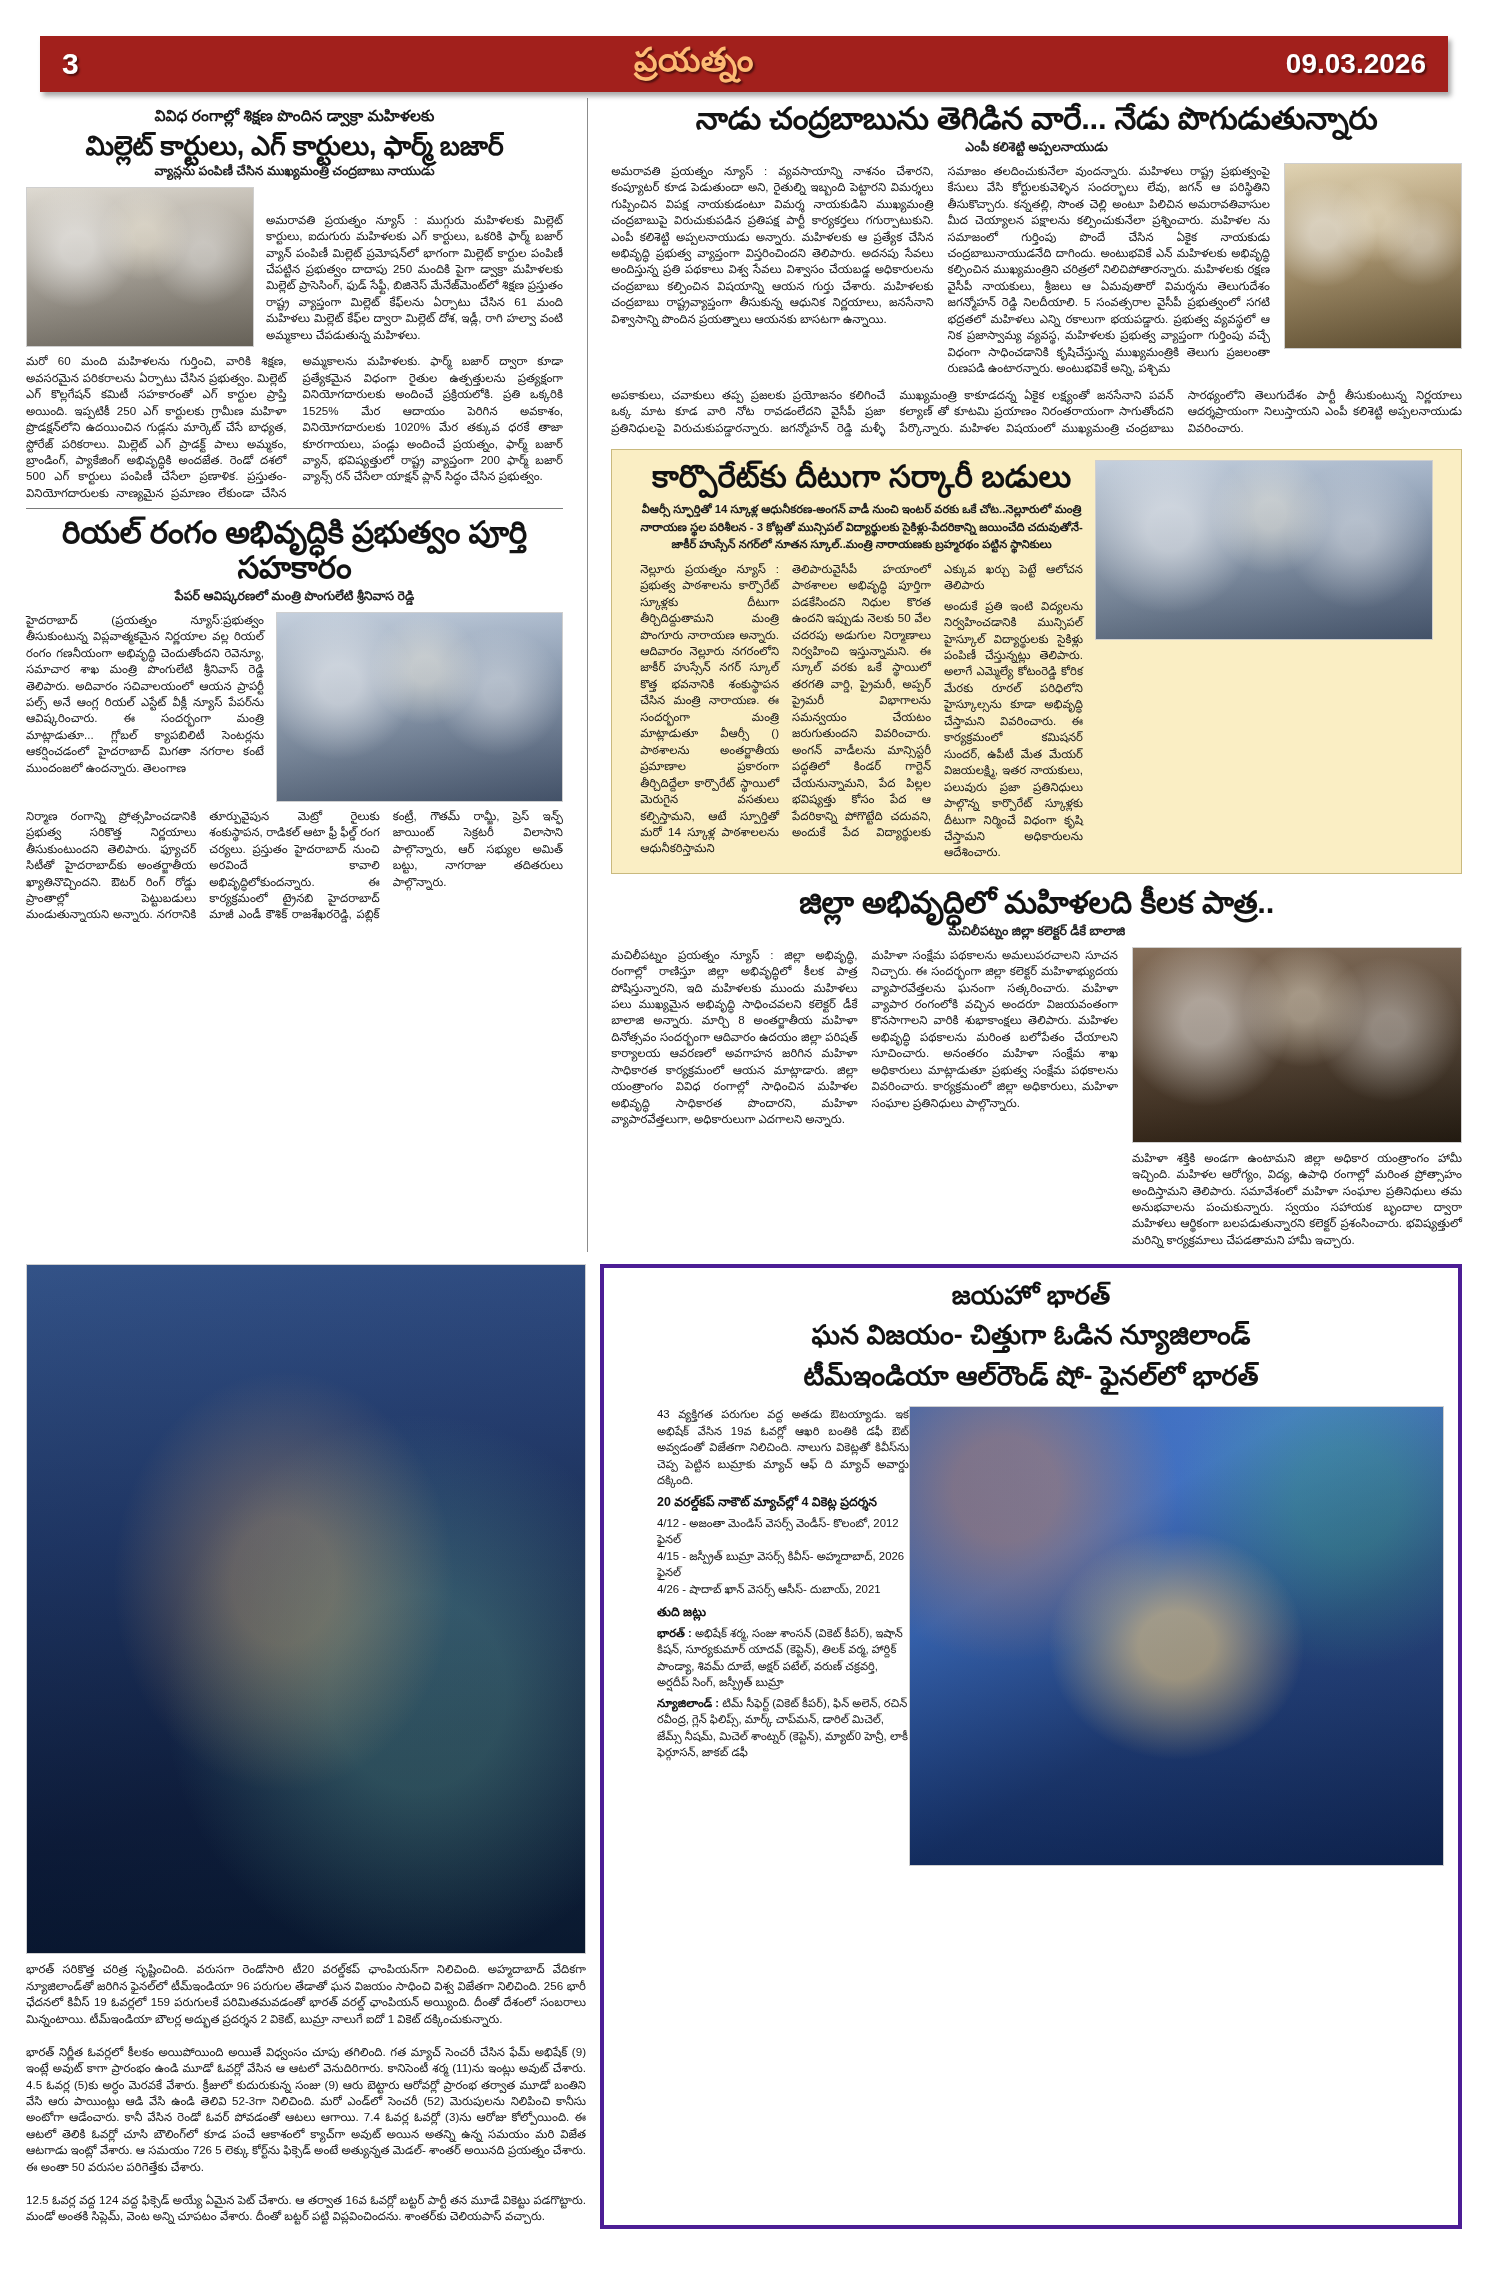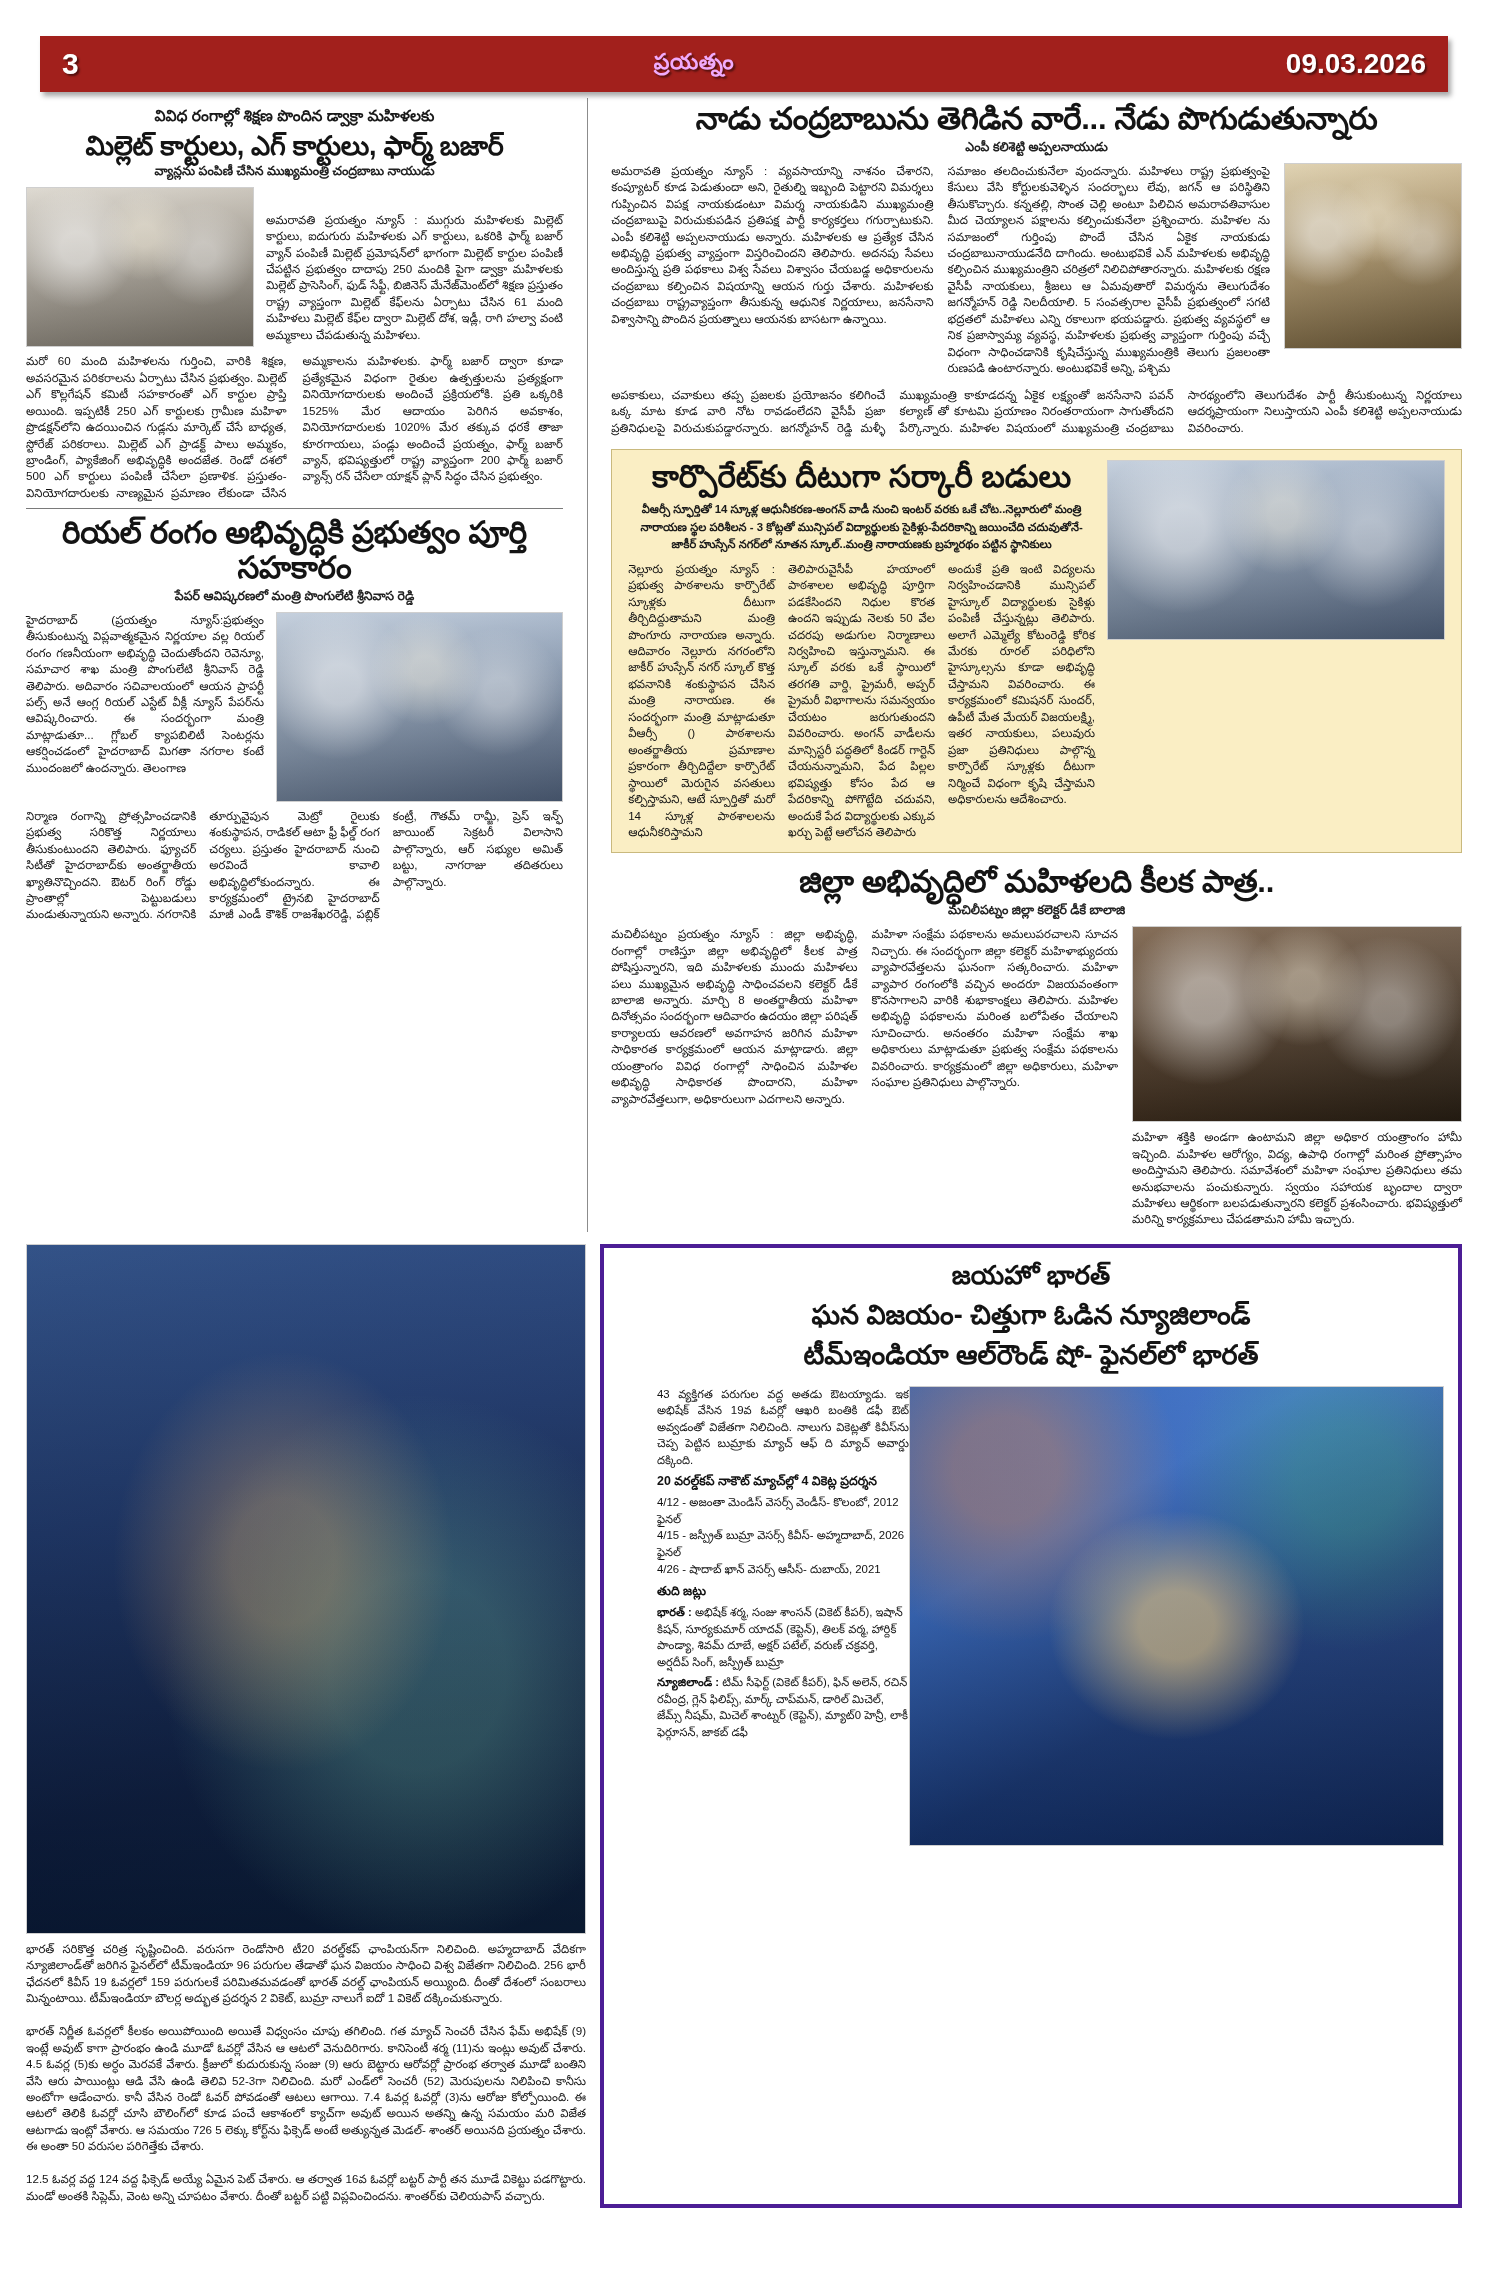--- a/index.html
+++ b/index.html
@@ -27,21 +27,21 @@
     padding: 0 22px;
     box-shadow: 3px 4px 5px rgba(0,0,0,.35);
   }
   .masthead .pageno {
     color: #fff; font-size: 30px; font-weight: bold;
     text-shadow: 2px 2px 2px rgba(0,0,0,.5);
     flex: 0 0 auto; width: 160px;
   }
   .masthead .mast-title {
     flex: 1 1 auto; text-align: center;
-    color: #f0abfc; font-size: 22px; font-weight: bold;
+    color: #fdba74; font-size: 33px; font-weight: bold;
     letter-spacing: .5px;
     text-shadow: 2px 2px 2px rgba(0,0,0,.5);
   }
   .masthead .mast-date {
     flex: 0 0 auto; width: 260px; text-align: right;
     color: #fff; font-size: 28px; font-weight: bold;
     text-shadow: 2px 2px 2px rgba(0,0,0,.5);
   }
 
   
@@ -105,21 +105,21 @@
 
   
   .art3-grid { display: flex; gap: 14px; }
   .art3-grid .c { flex: 1 1 0; }
   .art3-grid .c3 { flex: 0 0 178px; }
   .art3-photo { height: 186px; margin-bottom: 6px; }
 
   
   .yellowbox {
     background: #faeec4; border: 1px solid #c9b97e;
-    padding: 10px 16px 12px; margin-top: 12px;
+    padding: 10px 28px 12px; margin-top: 12px;
     display: flex; gap: 12px;
   }
   .yb-left { flex: 1 1 auto; min-width: 0; }
   .yb-right { width: 338px; flex: 0 0 338px; }
   .yb-head {
     font-size: 31px; font-weight: bold; color: #121212;
     text-align: center; line-height: 1.1; margin-bottom: 7px;
   }
   .yb-sub {
     font-size: 11.4px; font-weight: bold; color: #1a1a1a;

